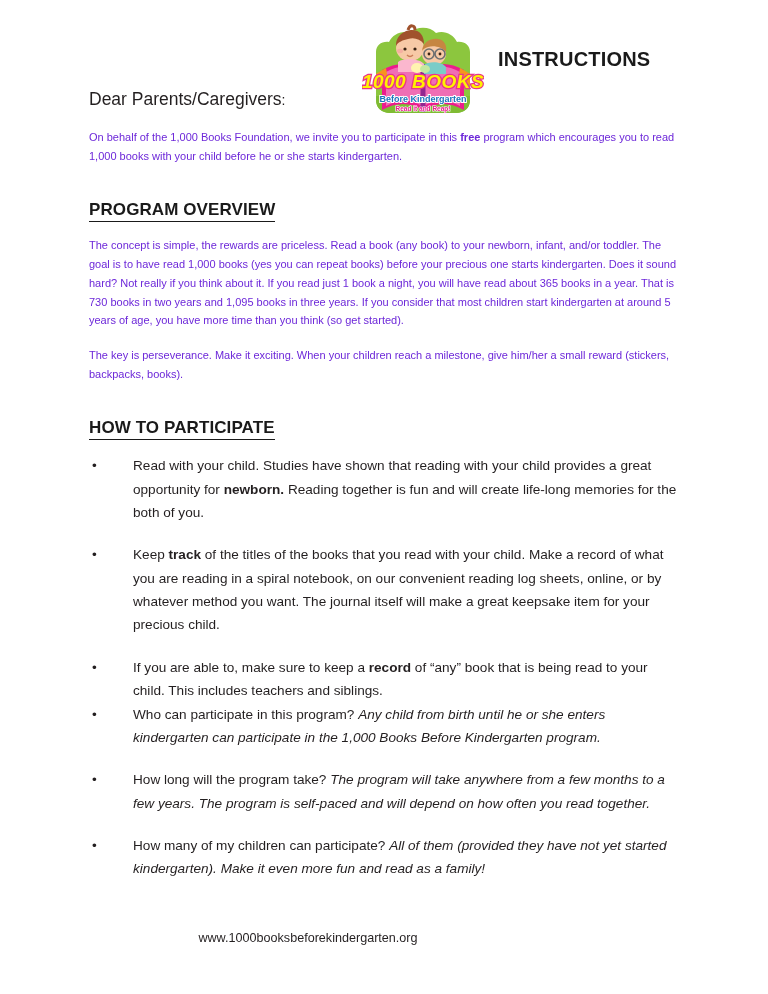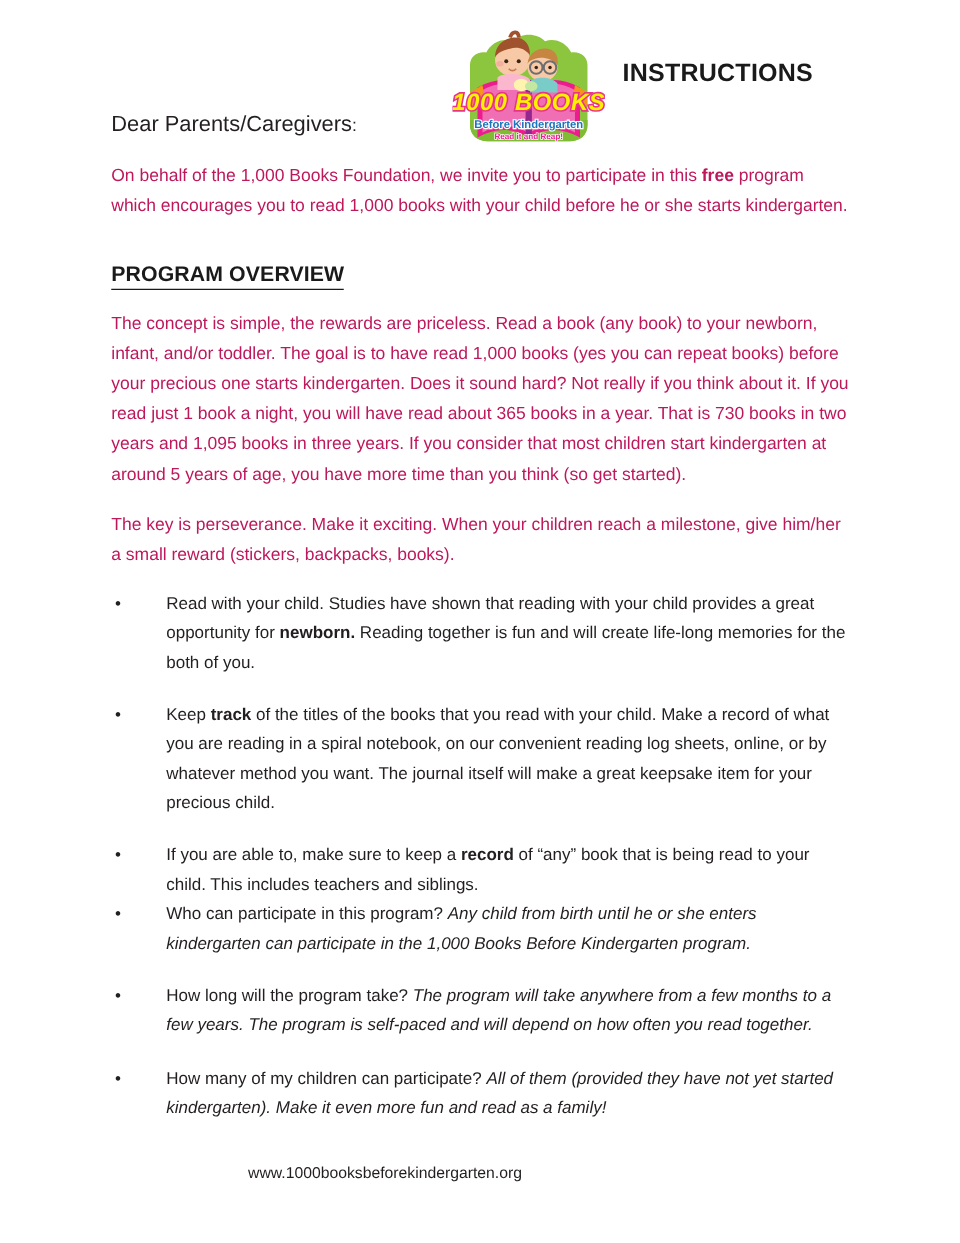--- a/index.html
+++ b/index.html
@@ -69,23 +69,23 @@
   
   .content {
     position: absolute;
     left: 89px;
     top: 128px;
     width: 592px;
   }
 
   p.body {
     margin: 0 0 16px 0;
-    font-size: 14px;
+    font-size: 11px;
     line-height: 1.72;
-    color: #be185d;
+    color: #6d28d9;
     text-align: left;
   }
 
   h2.section {
     margin: 18px 0 14px 0;
     font-size: 17px;
     font-weight: bold;
     letter-spacing: 0.1px;
     color: #1a1a1a;
     display: inline-block;
@@ -208,20 +208,21 @@
 
     <p class="body">On behalf of the 1,000 Books Foundation, we invite you to participate in this <b>free</b> program which encourages you to read 1,000 books with your child before he or she starts kindergarten.</p>
 
     <div class="section-wrap">
       <h2 class="section">PROGRAM OVERVIEW</h2>
       <p class="body">The concept is simple, the rewards are priceless. Read a book (any book) to your newborn, infant, and/or toddler. The goal is to have read 1,000 books (yes you can repeat books) before your precious one starts kindergarten. Does it sound hard? Not really if you think about it. If you read just 1 book a night, you will have read about 365 books in a year. That is 730 books in two years and 1,095 books in three years. If you consider that most children start kindergarten at around 5 years of age, you have more time than you think (so get started).</p>
       <p class="body">The key is perseverance. Make it exciting. When your children reach a milestone, give him/her a small reward (stickers, backpacks, books).</p>
     </div>
 
     <div class="section-wrap">
+      <h2 class="section">HOW TO PARTICIPATE</h2>
       <ul class="bullets">
         <li>
           <span class="dot">•</span>
           <span>Read with your child.  Studies have shown that reading with your child provides a great opportunity for <b>newborn.</b>  Reading together is fun and will create life-long memories for the both of you.</span>
         </li>
         <li>
           <span class="dot">•</span>
           <span>Keep <b>track</b> of the titles of the books that you read with your child.  Make a record of what you are reading in a spiral notebook, on our convenient reading log sheets, online, or by whatever method you want. The journal itself will make a great keepsake item for your precious child.</span>
         </li>
         <li>

